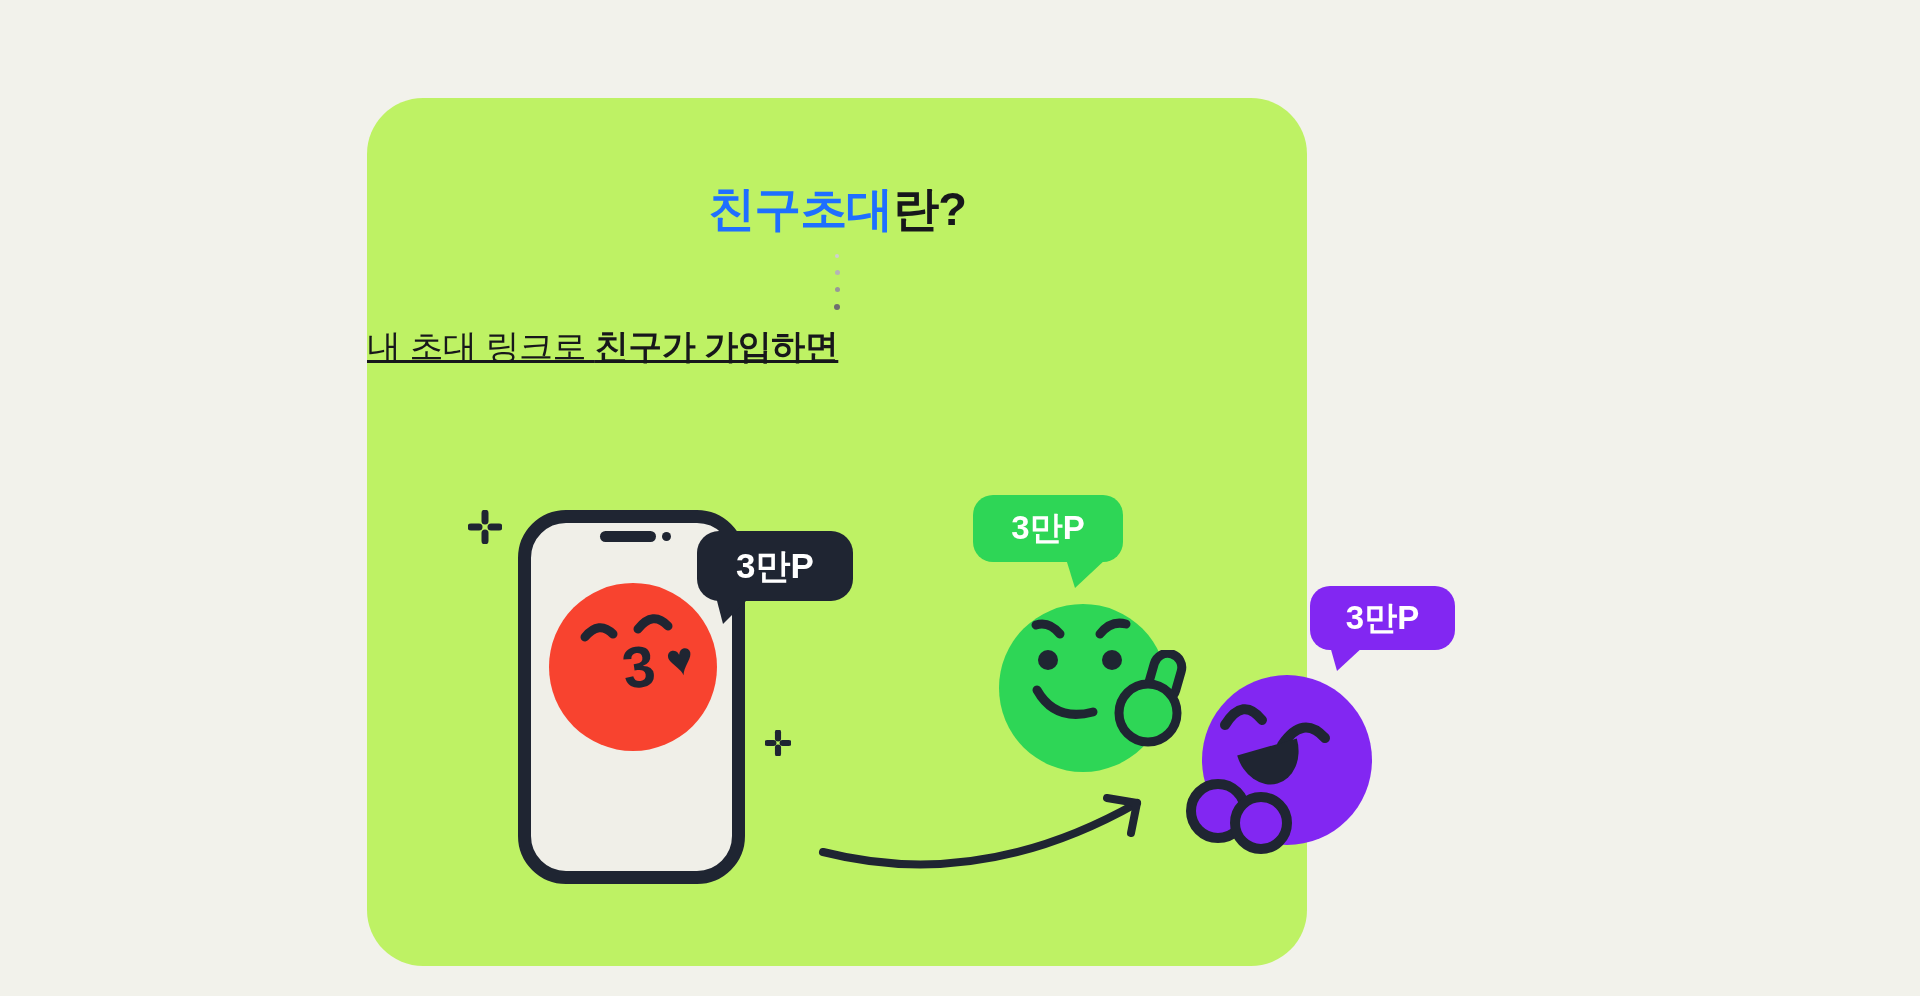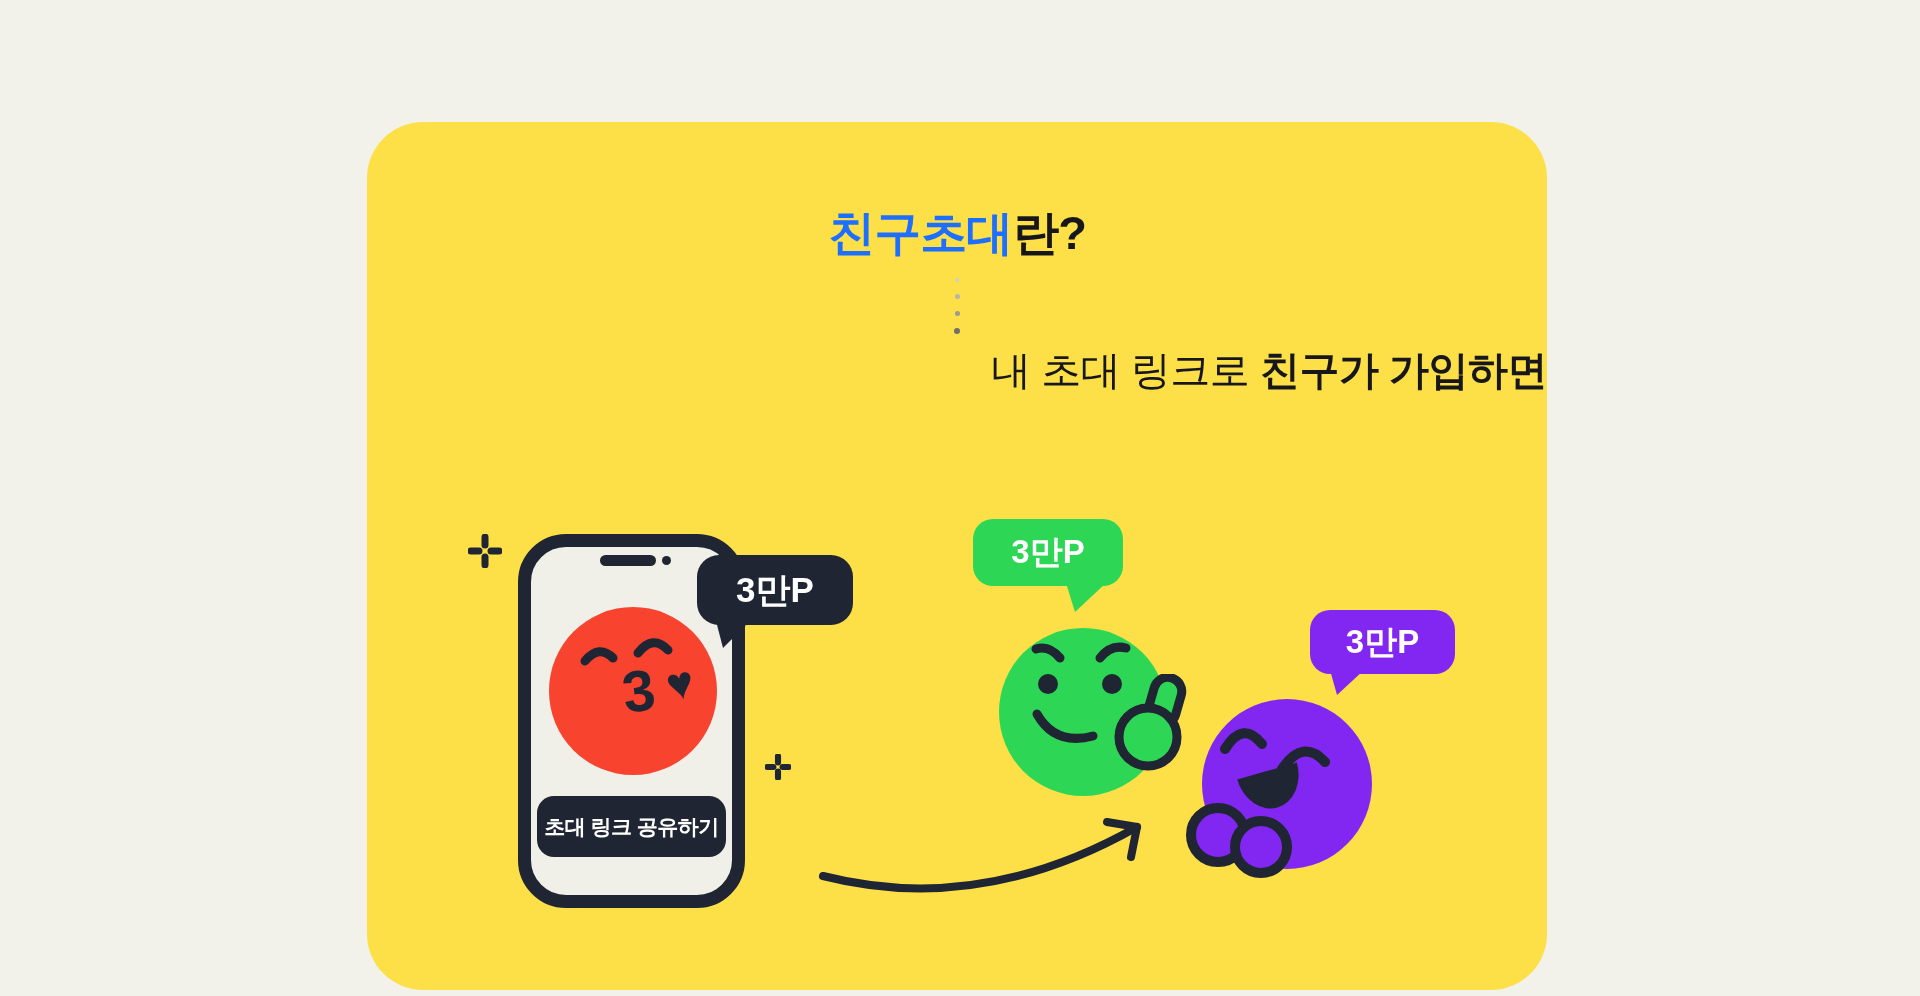--- a/index.html
+++ b/index.html
@@ -1,36 +1,36 @@
 <!DOCTYPE html>
 <html><head>
 <meta charset="utf-8">
 <style>
   * { margin:0; padding:0; box-sizing:border-box; }
   body { font-family:"Liberation Sans", sans-serif; }
   .page { position:relative; width:1920px; height:996px; background:#F2F2EB; overflow:hidden; }
-  .card { position:absolute; left:367px; top:98px; width:1180px; height:868px;
-          background:#fde047; border-radius:56px;margin-top:24px; }
+  .card { position:absolute; left:367px; top:98px; width:940px; height:868px;
+          background:#bef264; border-radius:56px; }
   .illu { position:absolute; inset:0; }
 
   .title { position:absolute; top:80px; left:0; right:0; text-align:center;
            font-size:47px; font-weight:800; letter-spacing:-1px; color:#17171B; }
   .title .hl { color:#1E6FFF; }
 
   .dots { position:absolute; top:156px; left:0; right:0;
           display:flex; flex-direction:column; align-items:center; gap:12px; }
   .dots i { display:block; border-radius:50%; }
   .dots i:nth-child(1){ width:4px; height:4px; background:#CFCFCF; }
   .dots i:nth-child(2){ width:5px; height:5px; background:#B5B5B5; }
   .dots i:nth-child(3){ width:5px; height:5px; background:#989898; }
   .dots i:nth-child(4){ width:6px; height:6px; background:#6F6F6F; }
 
-  .desc { position:absolute; top:224px; left:0; right:0; text-align:right;
-          font-size:40px; line-height:49px; color:#17171B; font-weight:500;
-          letter-spacing:-0.5px; }
+  .desc { position:absolute; top:224px; left:0; right:0; text-align:left;
+          font-size:34px; line-height:49px; color:#17171B; font-weight:500;
+          letter-spacing:-0.5px;text-decoration:underline; }
   .desc b { font-weight:800; }
 
   
   .phone { position:absolute; left:151px; top:412px; width:227px; height:374px;
            background:#F0EFE8; border:13px solid #1F2532; border-radius:48px; }
   .island { position:absolute; left:69px; top:8px; width:56px; height:11px;
             background:#1F2532; border-radius:7px; }
   .cam { position:absolute; left:131px; top:9px; width:9px; height:9px;
          background:#1F2532; border-radius:50%; }
   .kiss-face { position:absolute; left:18px; top:60px; width:168px; height:168px;
@@ -100,21 +100,20 @@
         <div class="kiss-face">
           <svg width="168" height="168" viewBox="0 0 168 168">
             <g fill="none" stroke="#1F2532" stroke-width="9" stroke-linecap="round">
               <path d="M 36 54 Q 50 37 64 51"></path>
               <path d="M 89 46 Q 104 27 119 43"></path>
             </g>
             <text x="90" y="104" text-anchor="middle" font-size="58" font-weight="800" fill="#1F2532" transform="rotate(-8 90 86)">3</text>
             <text x="131" y="92" text-anchor="middle" font-size="46" font-weight="700" fill="#1F2532" transform="rotate(-12 131 76)">♥</text>
           </svg>
         </div>
-        <button class="share-btn"><span>초대 링크 공유하기</span></button>
       </div>
 
       <svg class="tail" style="left:349px; top:499px;" width="40" height="28" viewBox="0 0 40 28">
         <polygon points="0,0 32,2 7,27" fill="#1F2532"></polygon>
       </svg>
       <div class="badge">
           <span>3만P</span>
         </div>
 
       <svg class="tail" style="left:697px; top:461px;" width="44" height="30" viewBox="0 0 44 30">

